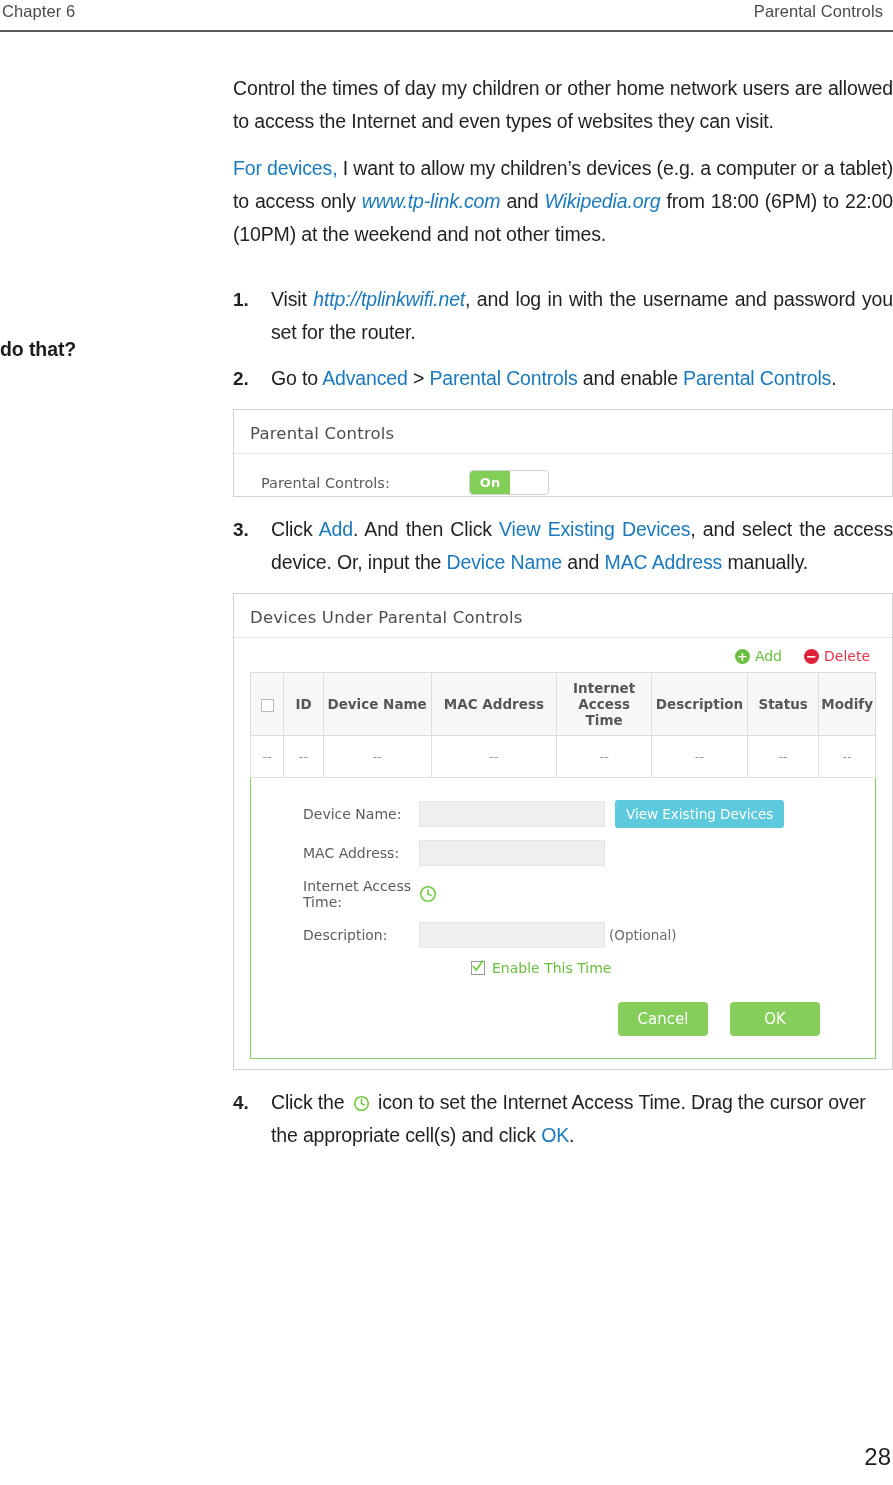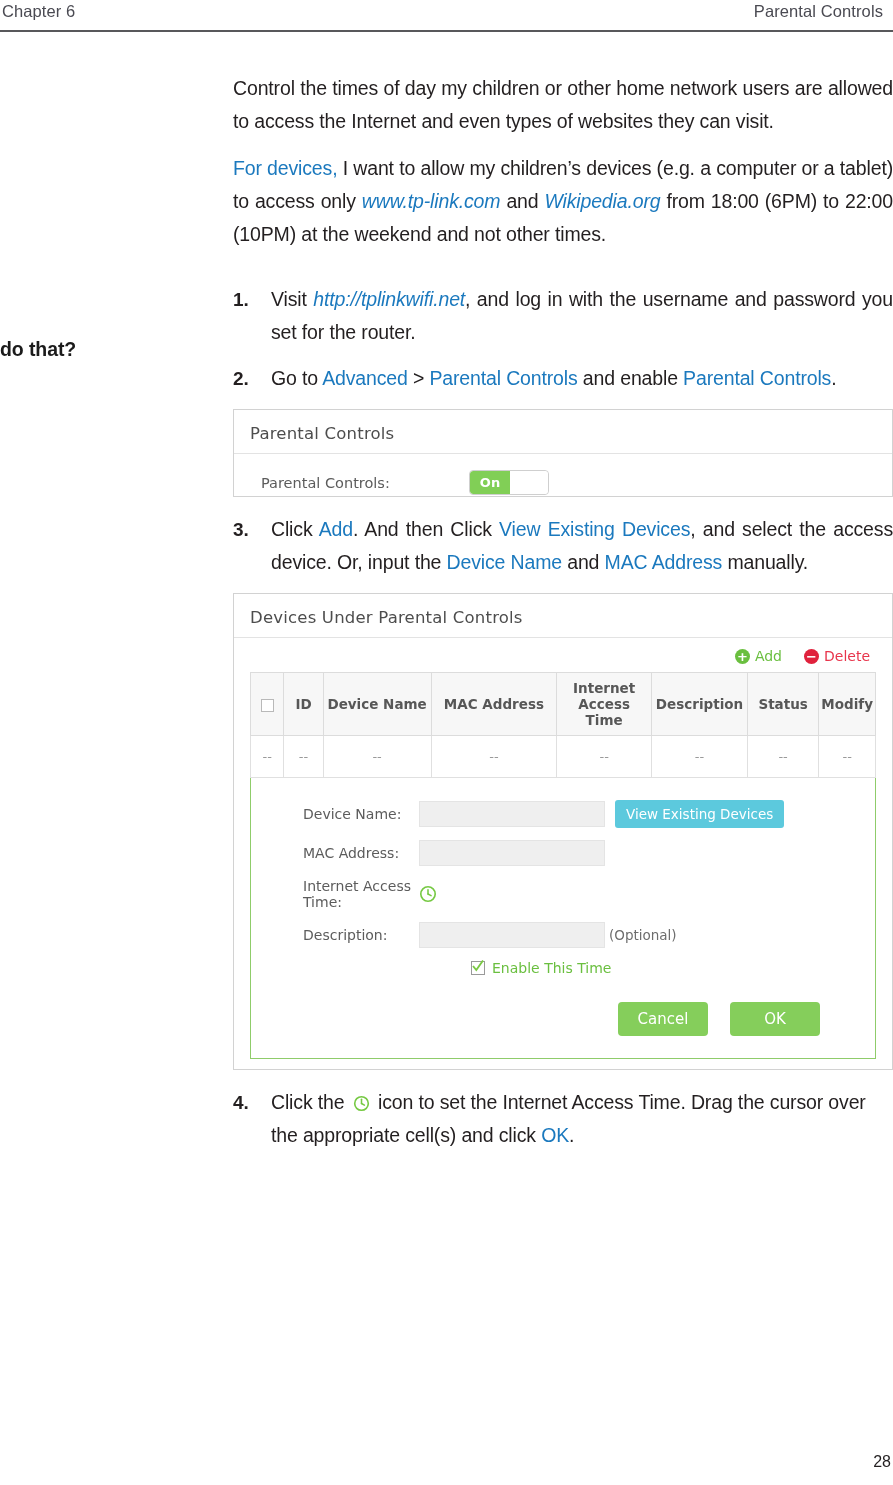--- a/index.html
+++ b/index.html
@@ -275,21 +275,21 @@
     width: 90px; height: 34px;
     font-size: 15px;
     font-family: "DejaVu Sans", sans-serif;
     cursor: pointer;
   }
 
   
   .pagenum {
     position: absolute;
     right: 2px; bottom: 14px;
-    font-size: 16px;
+    font-size: 24px;
     color: #231f20;
   }
 </style>
 </head>
 <body>
 
 <div class="page-header">
   <span>Chapter 6</span>
   <span>Parental Controls</span>
 </div>

